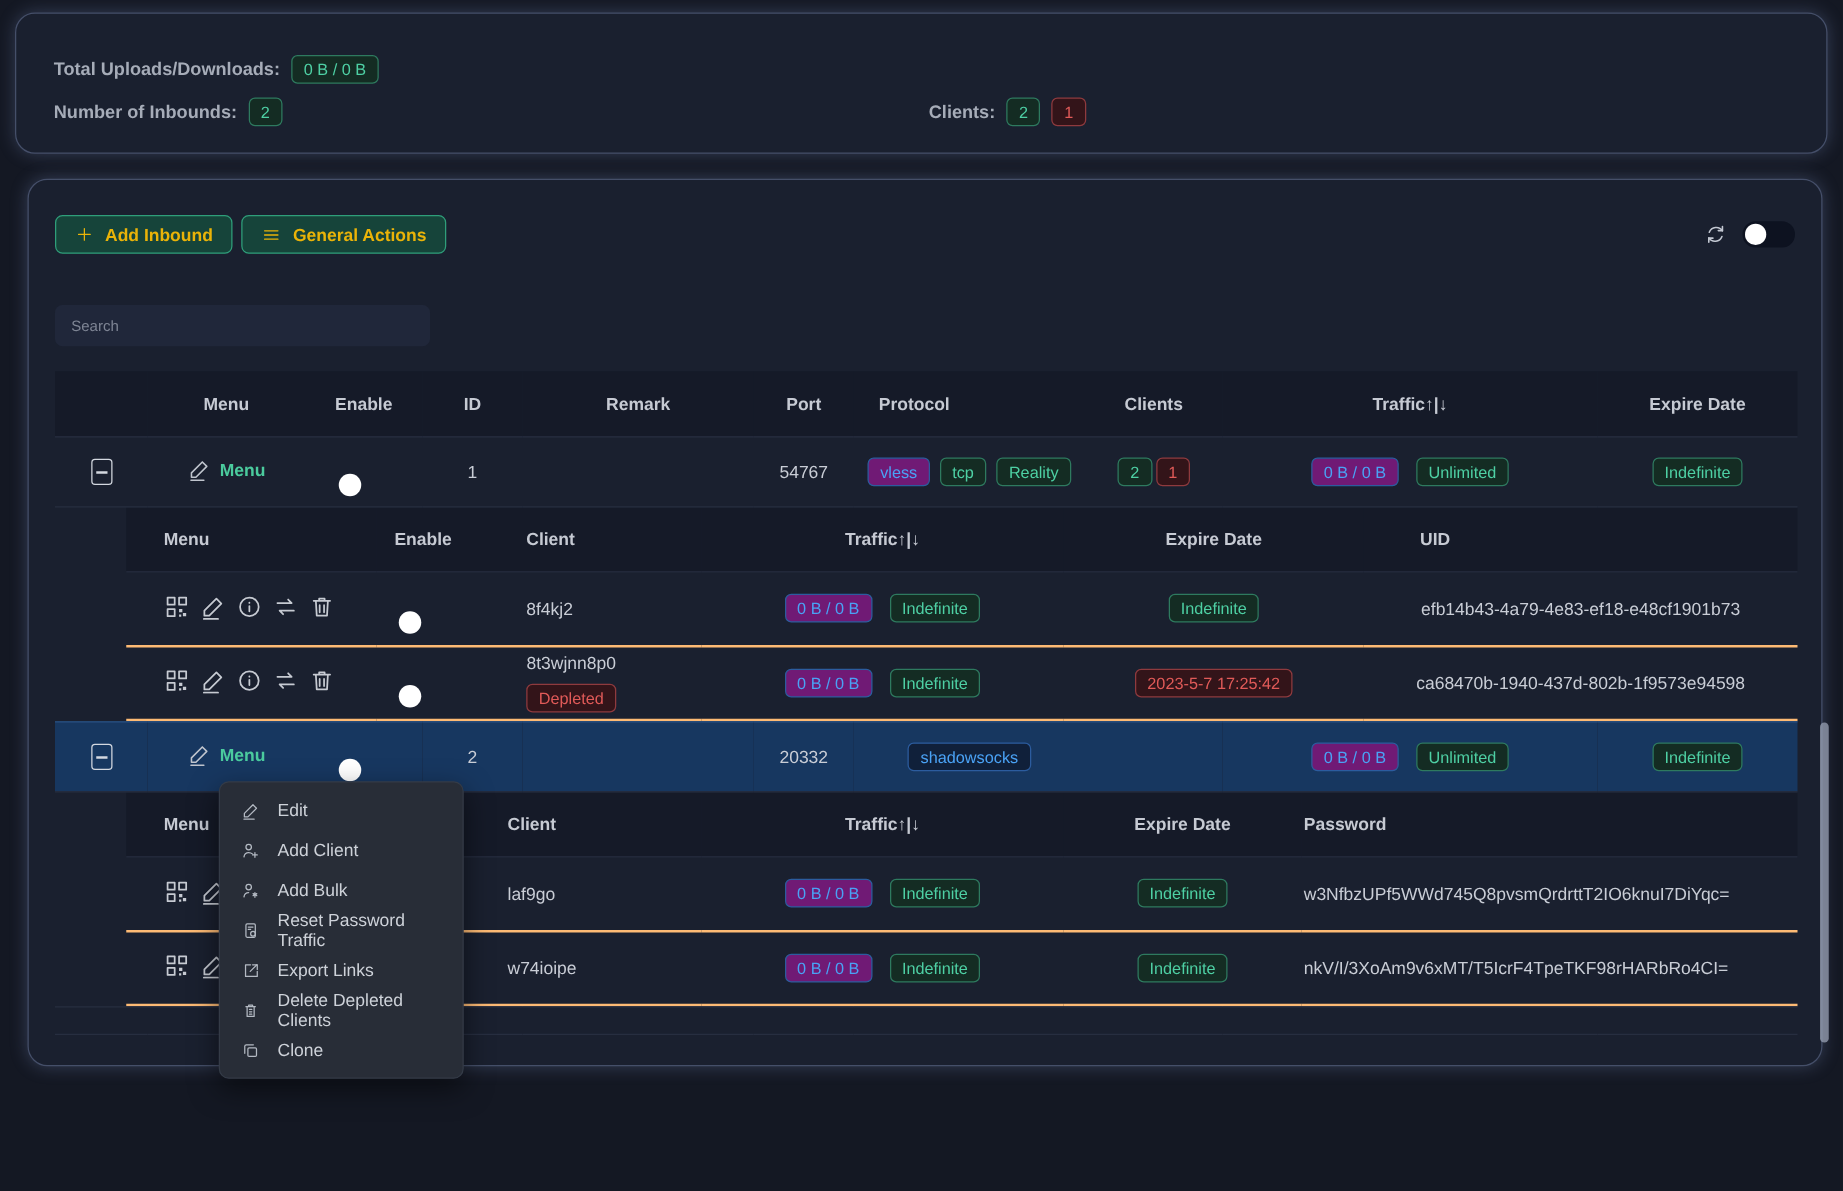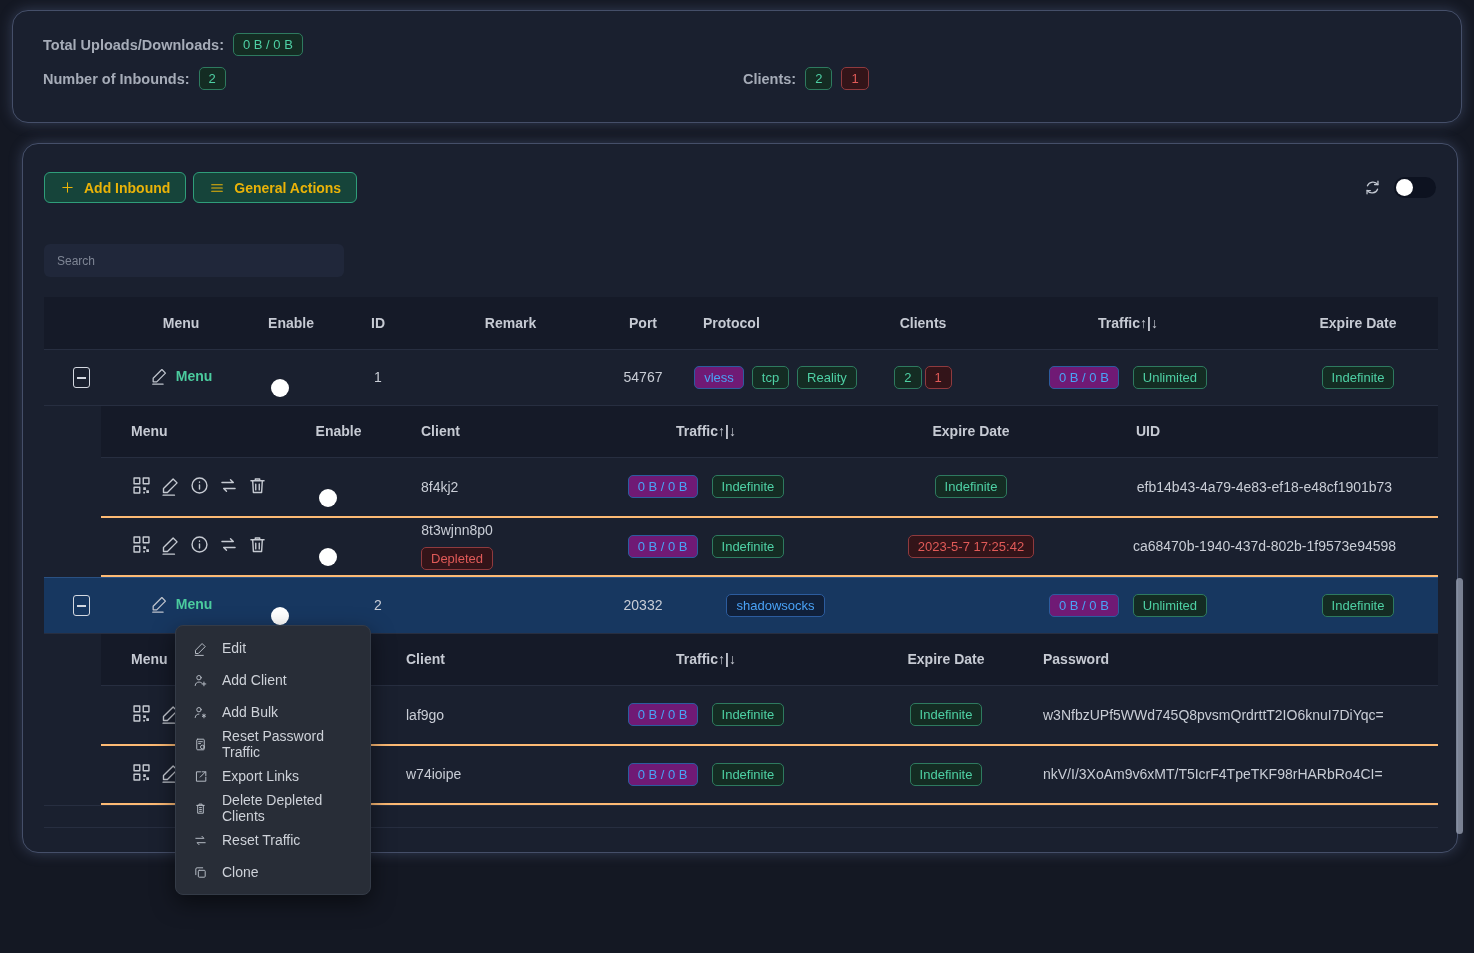--- a/index.html
+++ b/index.html
@@ -1,19 +1,19 @@
 <!DOCTYPE html>
 <html><head>
 <meta charset="utf-8">
 <style>
   * { margin:0; padding:0; box-sizing:border-box; }
   html,body { width:1474px; height:953px; background:#141823; font-family:"Liberation Sans",sans-serif; overflow:hidden; color:#c9cdd6; }
   .panel { position:absolute; background:#1a202f; border:1px solid #454f69; border-radius:16px; box-shadow:0 0 14px rgba(125,145,200,.30); }
   #stats-panel { left:12px; top:10px; width:1450px; height:113px; padding:22px 30px; }
-  .stats-row { display:flex; height:34px; align-items:flex-start;gap:12px; }
+  .stats-row { display:flex; height:34px; align-items:flex-end;gap:12px; }
   .stats-cell { width:50%; display:flex; align-items:center; gap:9px; }
   .stats-label { color:#a6acb8; font-size:14.5px; font-weight:700; }
   .badge { display:inline-flex; align-items:center; justify-content:center; padding:2px 9px; border-radius:5px; font-size:13px; border:1px solid; line-height:17px; white-space:nowrap; }
   .bdg-green { color:#4ed0a4; border-color:#2e7a5f; background:#142c23; }
   .bdg-red { color:#e05a58; border-color:#8f3a3e; background:#331419; }
   .bdg-blue { color:#4aa2f5; border-color:#2c5c9e; background:#701a75; }
 
   #main-panel { left:22px; top:143px; width:1436px; height:710px; padding:0 21px; }
   .toolbar { margin-top:28px; height:31px; display:flex; align-items:center; position:relative; }
   .gbtn { display:inline-flex; align-items:center; gap:9px; height:31px; padding:0 15px; background:#16443a; border:1px solid #2f9e7a; border-radius:6px; color:#eab308; font-size:14px; font-weight:600; cursor:pointer; }
@@ -527,29 +527,20 @@
     <span class="ico">
       <svg class="s" width="15" height="15" viewBox="0 0 24 24">
           <path d="M6 7h12M9.5 7V5h5v2M7.5 7v12.5h9V7M10.5 10.5h3M10.5 13.5h3M10.5 16.5h3"></path>
         </svg>
     </span>
       <span>Delete Depleted Clients</span>
   </div>
   <div class="cm-item">
     <span class="ico">
       <svg class="s" width="15" height="15" viewBox="0 0 24 24">
-          <path d="M4.5 8.5h13l-3.2-3.2"></path>
-          <path d="M19.5 15.5h-13l3.2 3.2"></path>
-        </svg>
-    </span>
-      <span>Reset Traffic</span>
-  </div>
-  <div class="cm-item">
-    <span class="ico">
-      <svg class="s" width="15" height="15" viewBox="0 0 24 24">
           <rect x="8.5" y="8.5" width="11" height="11" rx="1.5"></rect>
           <path d="M15.5 4.5h-9a2 2 0 0 0-2 2v9"></path>
         </svg>
     </span>
       <span>Clone</span>
   </div>
 </div>
 
 <div id="scrollbar-thumb"></div>
 

